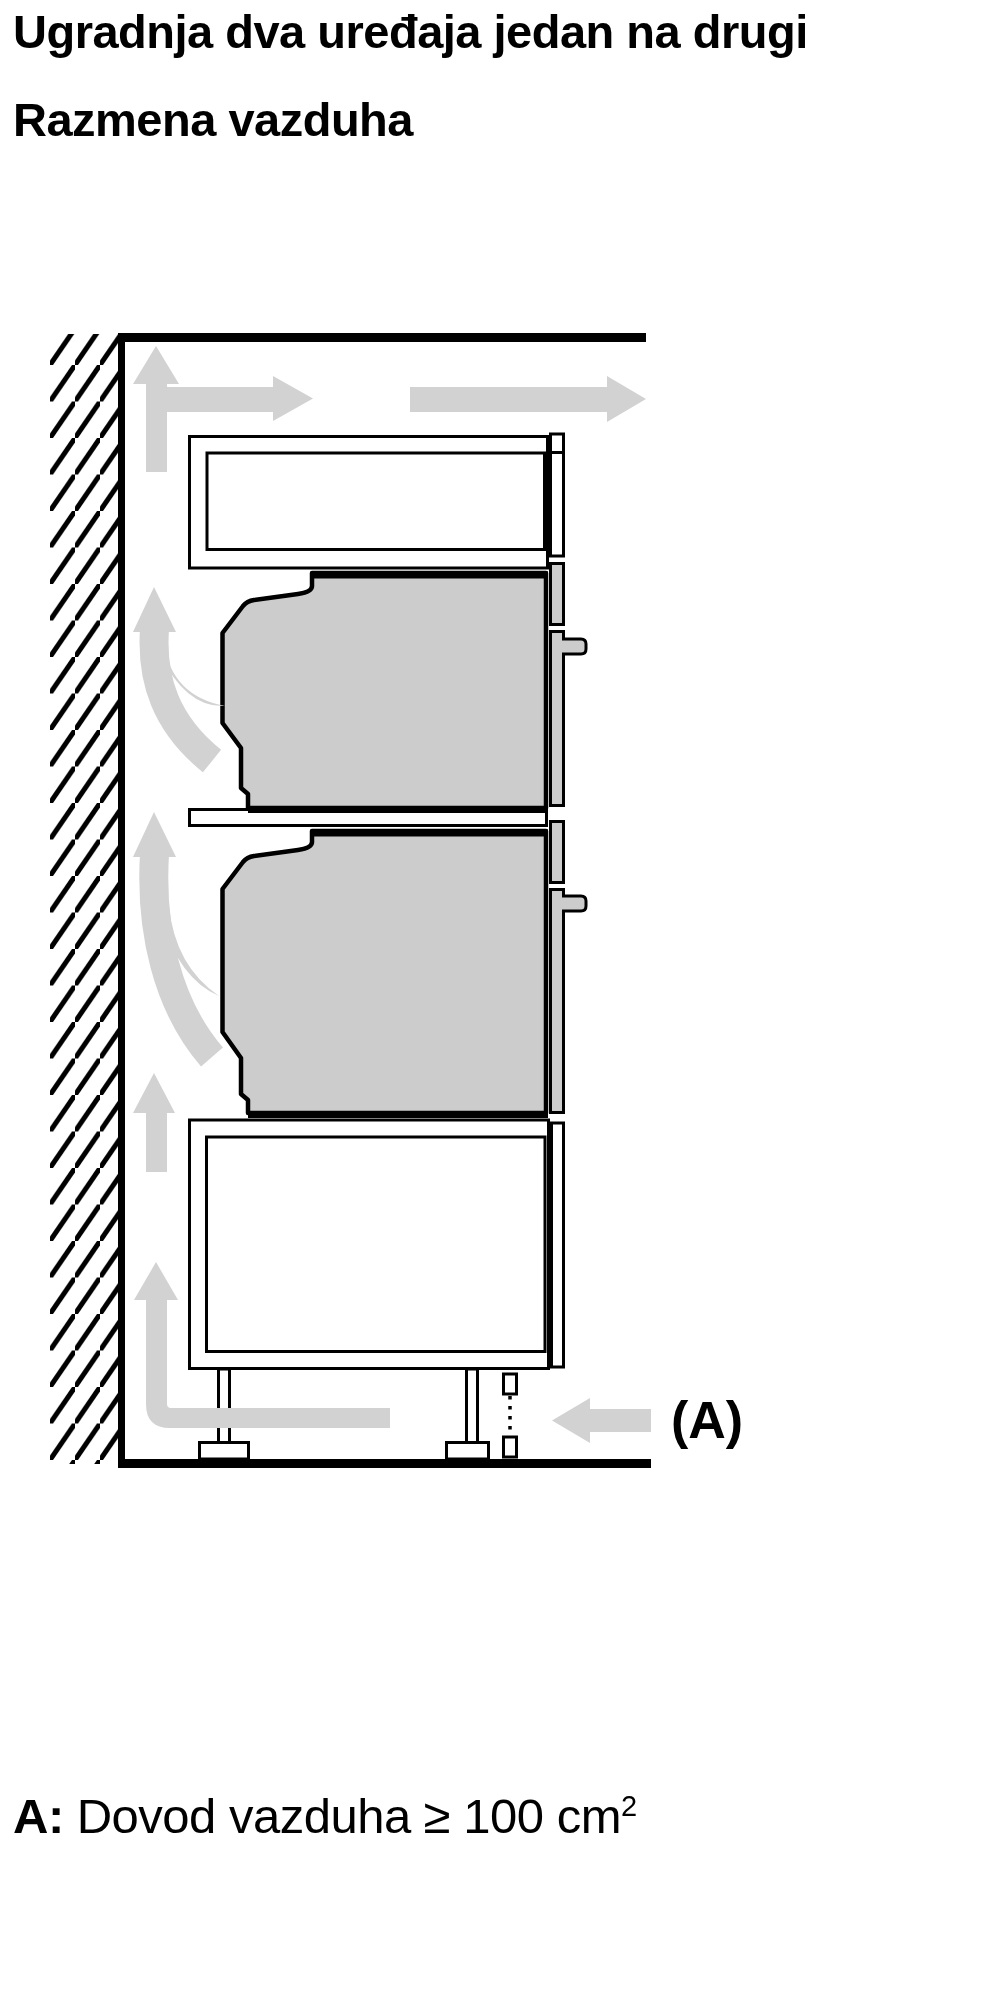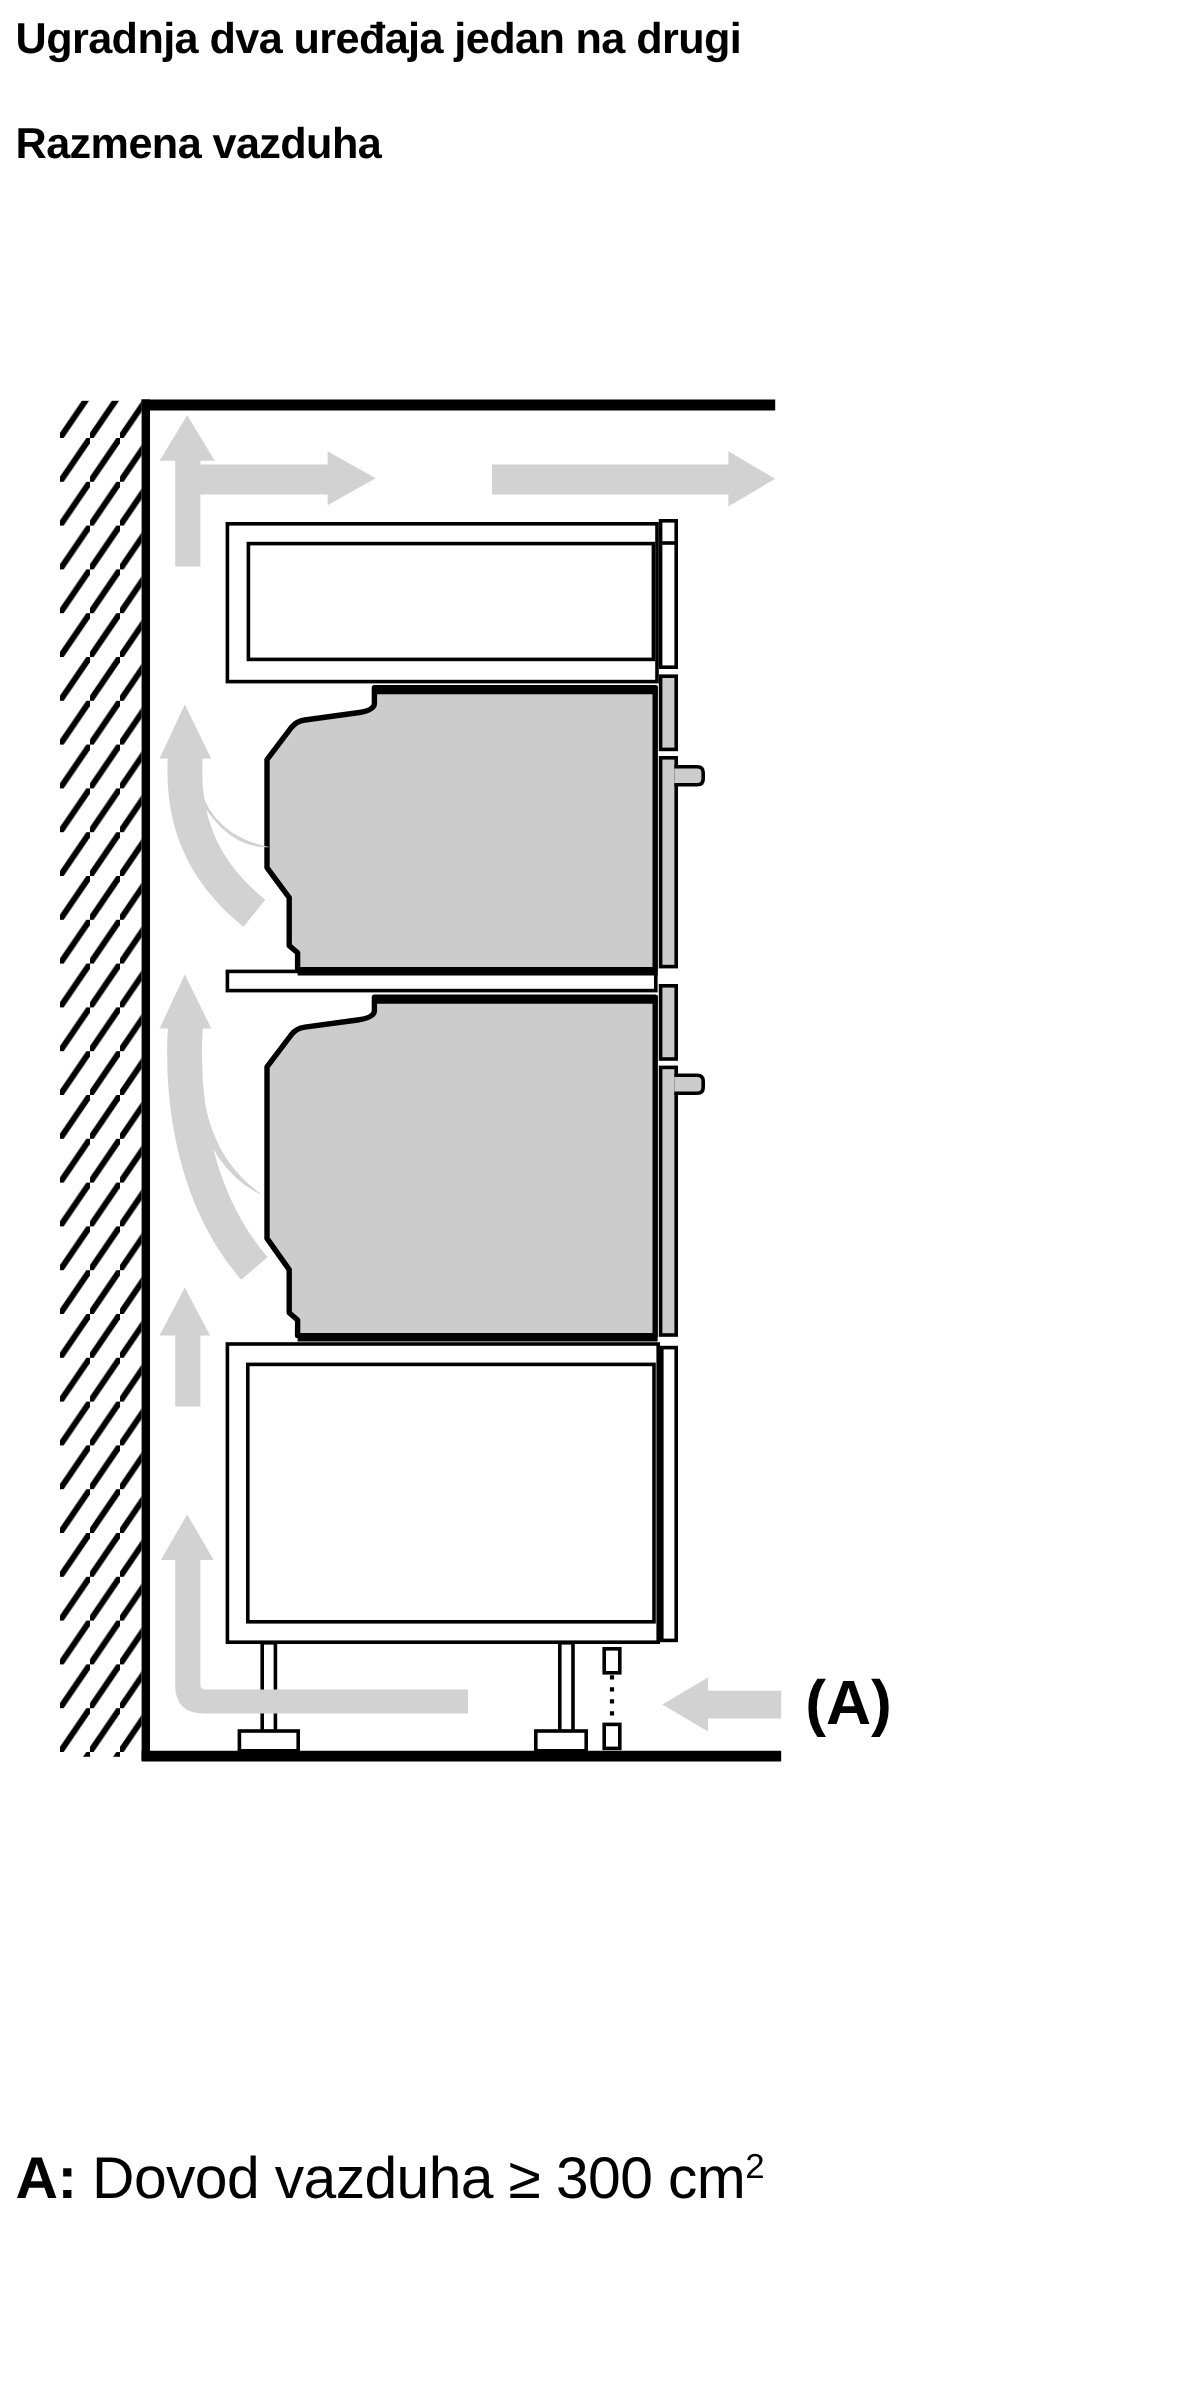--- a/index.html
+++ b/index.html
@@ -2,21 +2,21 @@
 <html><head>
 <meta charset="utf-8">
 <style>
   html,body{margin:0;padding:0;}
   body{
     width:1000px;height:2000px;position:relative;background:#ffffff;
     font-family:"Liberation Sans",sans-serif;color:#000;
     overflow:hidden;
   }
   .title-line{
-    position:absolute;left:13px;font-size:36px;font-weight:bold;
+    position:absolute;left:13px;font-size:47px;font-weight:bold;
     line-height:56px;white-space:nowrap;letter-spacing:-0.5px;
   }
   #title1{top:4px;}
   #title2{top:92px;}
   .diagram-svg{position:absolute;left:0;top:0;}
   .label-a{
     position:absolute;left:671px;top:1392px;font-size:52px;font-weight:bold;
     line-height:56px;white-space:nowrap;
   }
   .caption{
@@ -114,14 +114,14 @@
     <path d="M 156,1262 L 134,1300 L 178,1300 Z"></path>
     <path d="M 146,1299 L 146,1404 Q 146,1428 170,1428 L 390,1428 L 390,1408 L 171,1408 Q 167,1408 167,1404 L 167,1299 Z"></path>
 
     <path d="M 552,1420.5 L 590,1398 L 590,1409 L 651,1409 L 651,1432 L 590,1432 L 590,1443 Z"></path>
   </g>
 </svg>
 
 <div class="label-a">(A)</div>
 
 <div class="caption">
-  <span class="cap-prefix">A:</span><span class="cap-text"><span>Dovod vazduha ≥ 300 cm</span><sup>2</sup></span>
+  <span class="cap-prefix">A:</span><span class="cap-text"><span>Dovod vazduha ≥ 100 cm</span><sup>2</sup></span>
 </div>
 
 </body></html>

